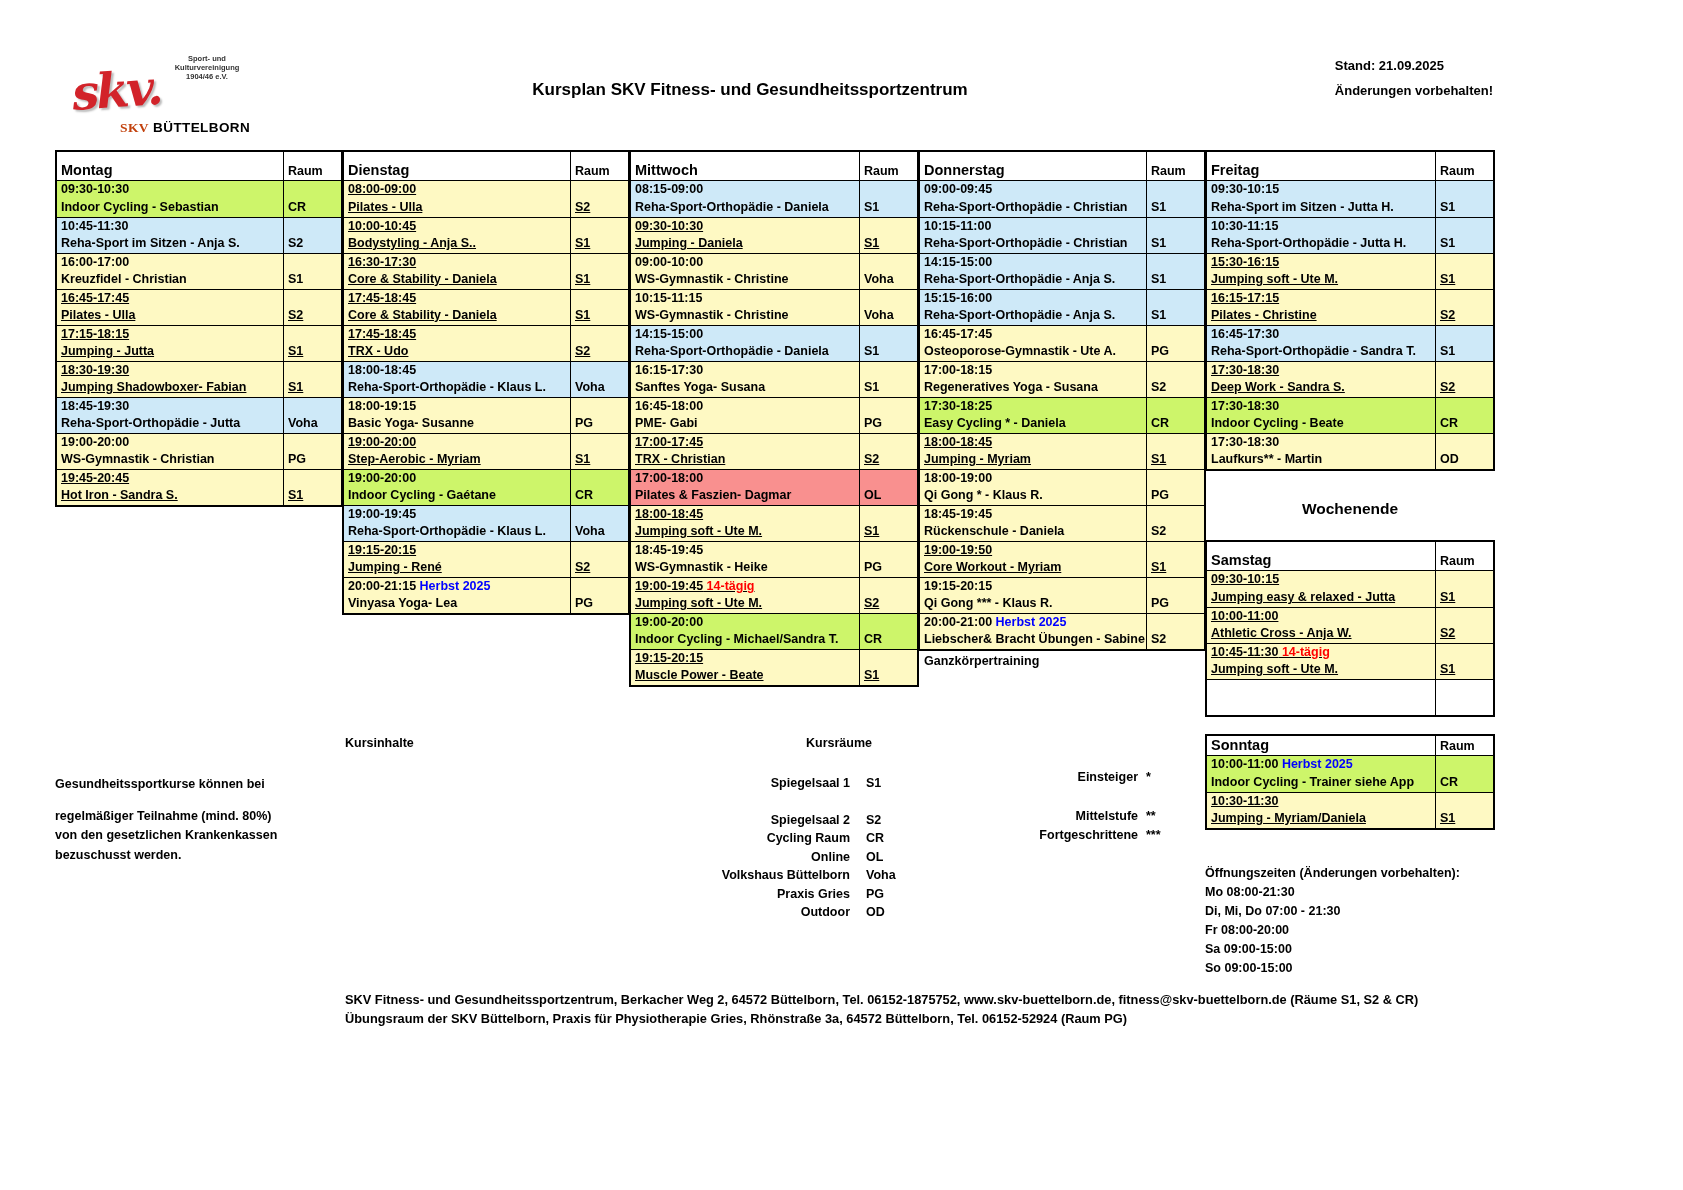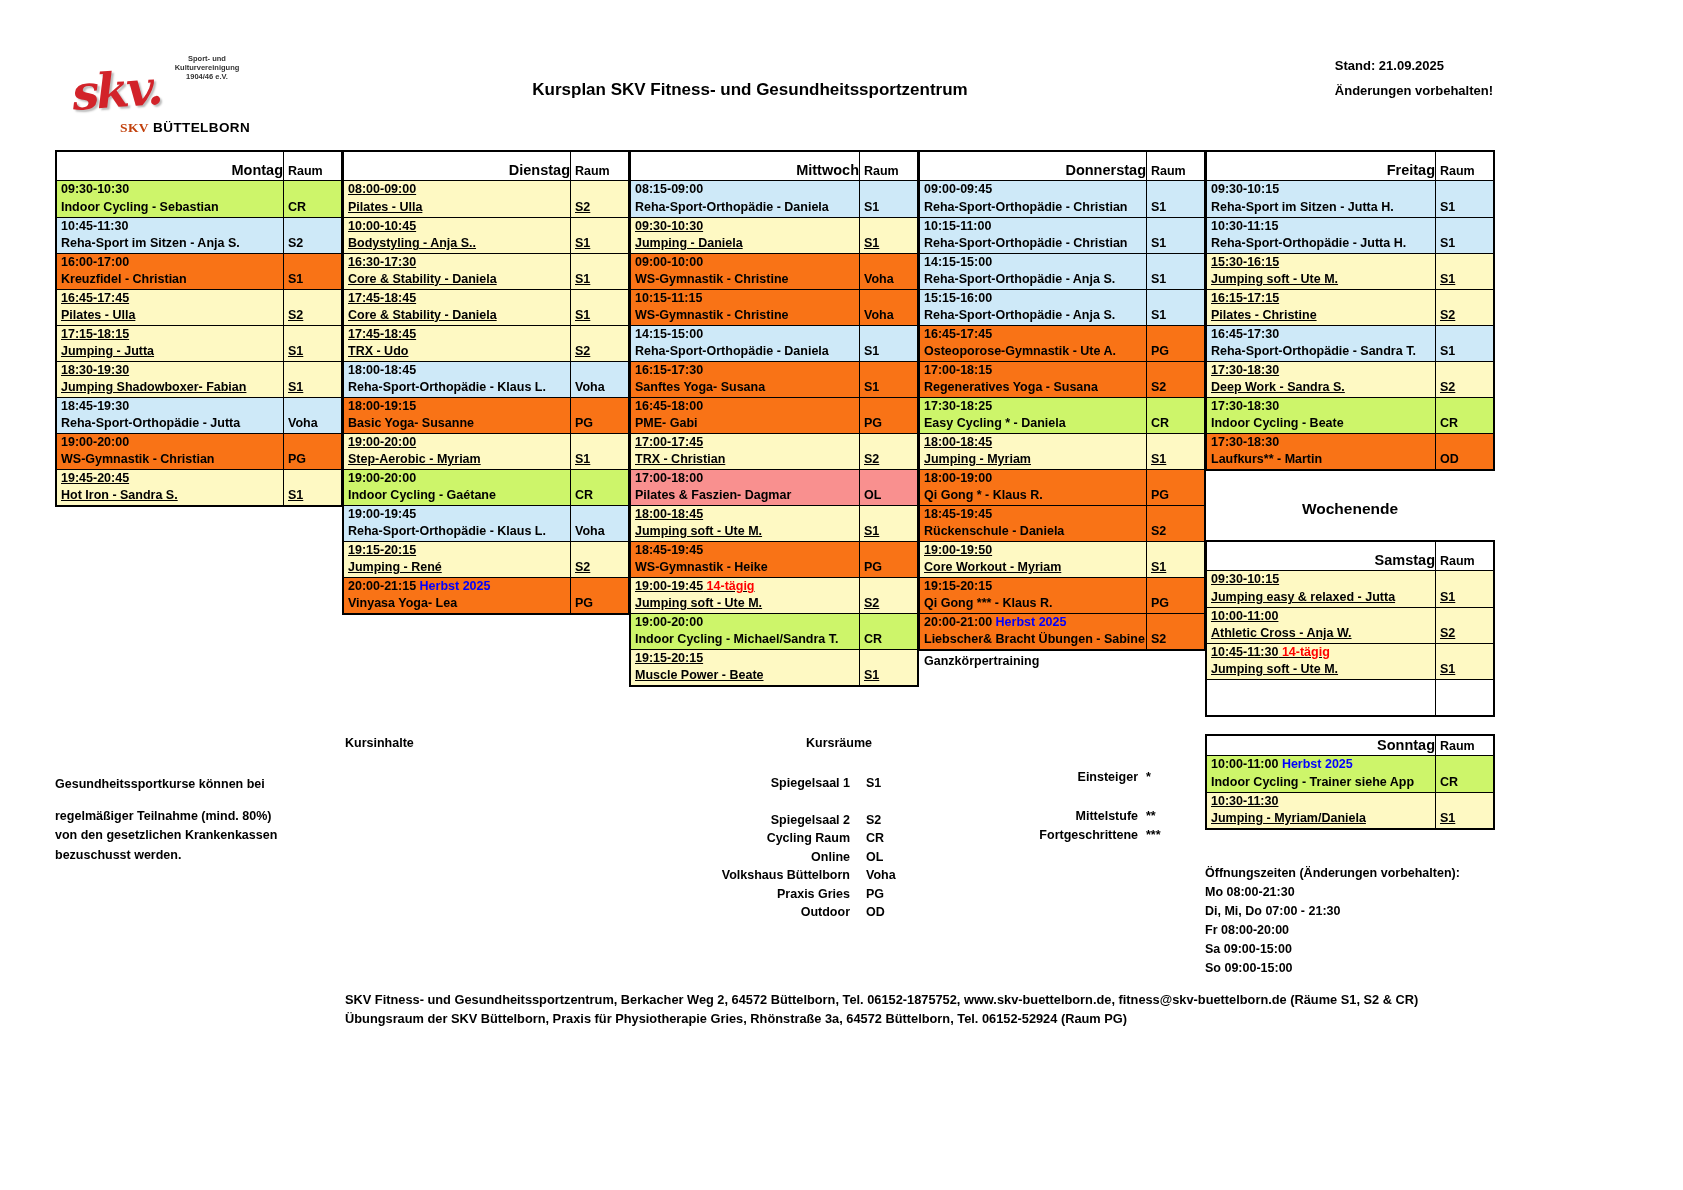--- a/index.html
+++ b/index.html
@@ -24,34 +24,34 @@
   .day-table{position:absolute;border:2px solid #000;background:#fff;box-sizing:border-box;}
   #day-0{left:55px;top:150px;width:288px;}
   #day-1{left:342px;top:150px;width:288px;}
   #day-2{left:629px;top:150px;width:290px;}
   #day-3{left:918px;top:150px;width:288px;}
   #day-4{left:1205px;top:150px;width:290px;}
   #weekend-0{left:1205px;top:540px;width:290px;}
   #weekend-1{left:1205px;top:734px;width:290px;}
   .day-header{display:flex;height:28px;align-items:flex-end;border-bottom:1px solid #000;background:#fff;}
   #weekend-1 .day-header{height:19px;}
-  .day-name{flex:1;font-size:14.5px;padding:0 0 2px 4px;white-space:nowrap;text-align:right;}
+  .day-name{flex:1;font-size:14.5px;padding:0 0 2px 4px;white-space:nowrap;}
   .room-head{width:58px;box-sizing:border-box;font-size:12.5px;padding:0 0 2px 4px;
     border-left:1px solid #000;align-self:stretch;display:flex;align-items:flex-end;}
   .course-row{display:flex;height:36px;box-sizing:border-box;}
   .course-row + .course-row{border-top:1px solid #000;}
   .course-cell{flex:1;padding:1px 2px 2px 4px;display:flex;flex-direction:column;
     justify-content:space-between;overflow:hidden;white-space:nowrap;}
   .time,.cname{font-size:12.5px;line-height:15px;}
   .room-cell{width:58px;box-sizing:border-box;border-left:1px solid #000;display:flex;
     align-items:flex-end;padding:0 0 3px 4px;font-size:12.5px;}
   .cat-fitness{background:#fef9c3;text-decoration:underline;}
   .cat-cycling{background:#CDF56A;}
   .cat-online{background:#F9908F;}
-  .cat-gesundheit{background:#f97316;}
+  .cat-gesundheit{background:#fef9c3;}
   .cat-reha{background:#CEE9F8;}
   .cat-none{background:#ffffff;}
   .note-blue{color:#0000FF;}
   .note-red{color:#FF0000;}
   .day-footer{position:absolute;left:4px;top:100%;margin-top:5px;font-size:12.5px;white-space:nowrap;}
   #wochenende{position:absolute;left:1205px;top:500px;width:290px;text-align:center;font-size:15.5px;}
   
   #legend-contents{position:absolute;left:345px;top:736px;width:236px;font-size:12.5px;}
   #legend-contents .lg-title{margin-bottom:1px;}
   #lc-items .lc-item{height:18px;display:flex;align-items:flex-end;padding:0 0 2px 4px;box-sizing:border-box;}

